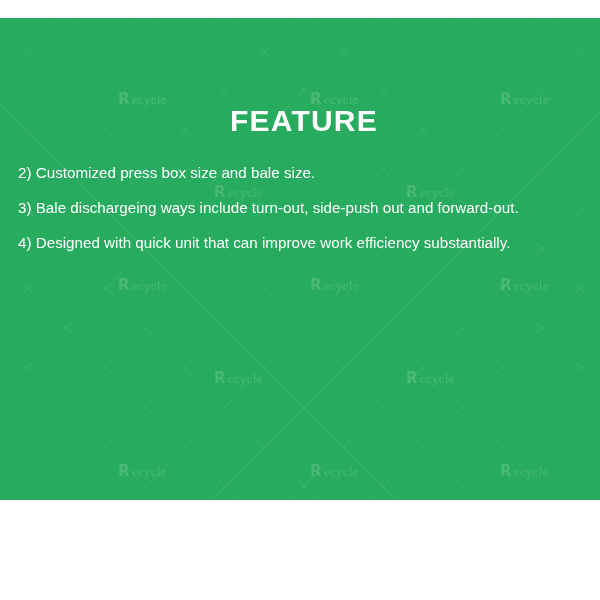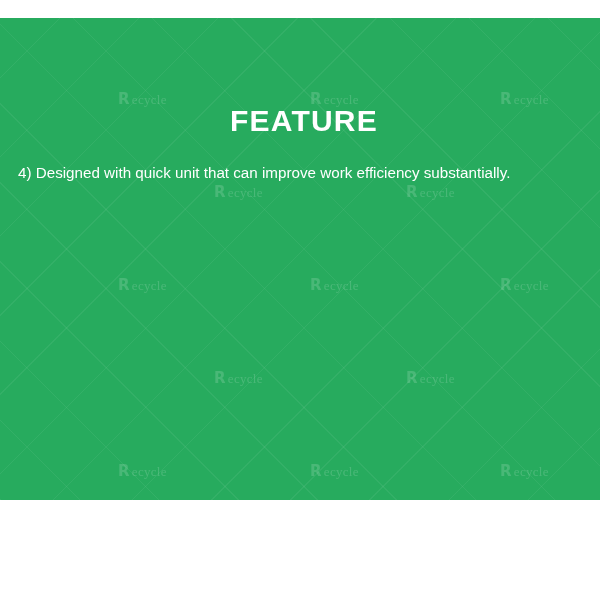--- a/index.html
+++ b/index.html
@@ -98,17 +98,19 @@
         <div class="wm" style="left: 500px; top: 258px;"><span class="wm-mark">R</span><span>ecycle</span></div>
         <div class="wm" style="left: 214px; top: 351px;"><span class="wm-mark">R</span><span>ecycle</span></div>
         <div class="wm" style="left: 406px; top: 351px;"><span class="wm-mark">R</span><span>ecycle</span></div>
         <div class="wm" style="left: 118px; top: 444px;"><span class="wm-mark">R</span><span>ecycle</span></div>
         <div class="wm" style="left: 310px; top: 444px;"><span class="wm-mark">R</span><span>ecycle</span></div>
         <div class="wm" style="left: 500px; top: 444px;"><span class="wm-mark">R</span><span>ecycle</span></div>
       </div>
     <div id="content">
       <div id="title">FEATURE</div>
       <div id="list">
+          <div class="item">2) Customized press box size and bale size.</div>
+          <div class="item">3) Bale dischargeing ways include turn-out, side-push out and forward-out.</div>
           <div class="item">4) Designed with quick unit that can improve work efficiency substantially.</div>
         </div>
     </div>
   </div>
 </div>
 
 </body></html>

